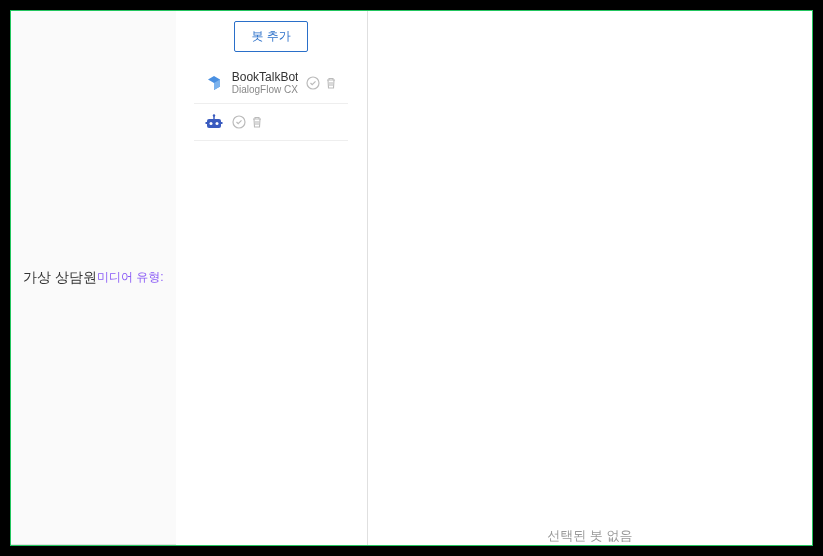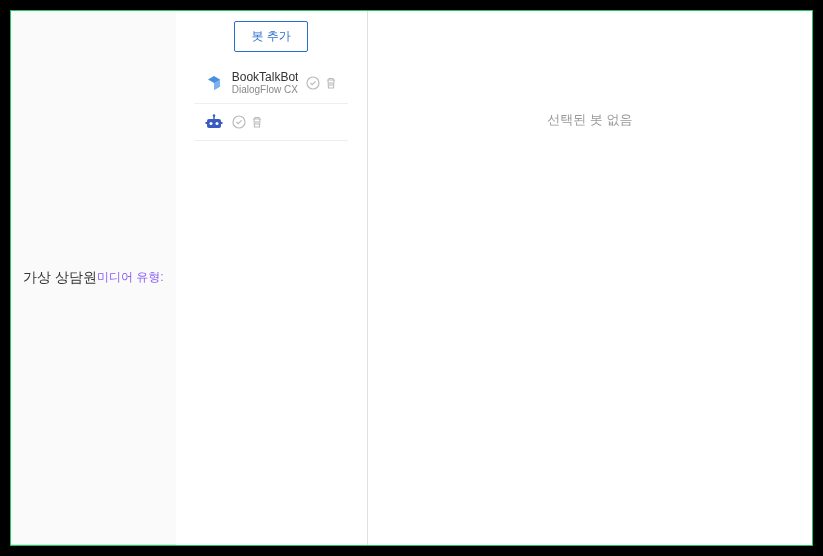--- a/index.html
+++ b/index.html
@@ -126,21 +126,21 @@
     }
     .action-icon {
       color: #bbb;
       cursor: pointer;
       display: flex;
       align-items: center;
     }
     .main-content {
       flex: 1;
       display: flex;
-      align-items: flex-start;
+      align-items: flex-end;
       justify-content: center;
       padding-top: 100px;
     }
     .empty-text {
       font-size: 13px;
       color: #999;
     }
   </style>
 </head>
 <body>

